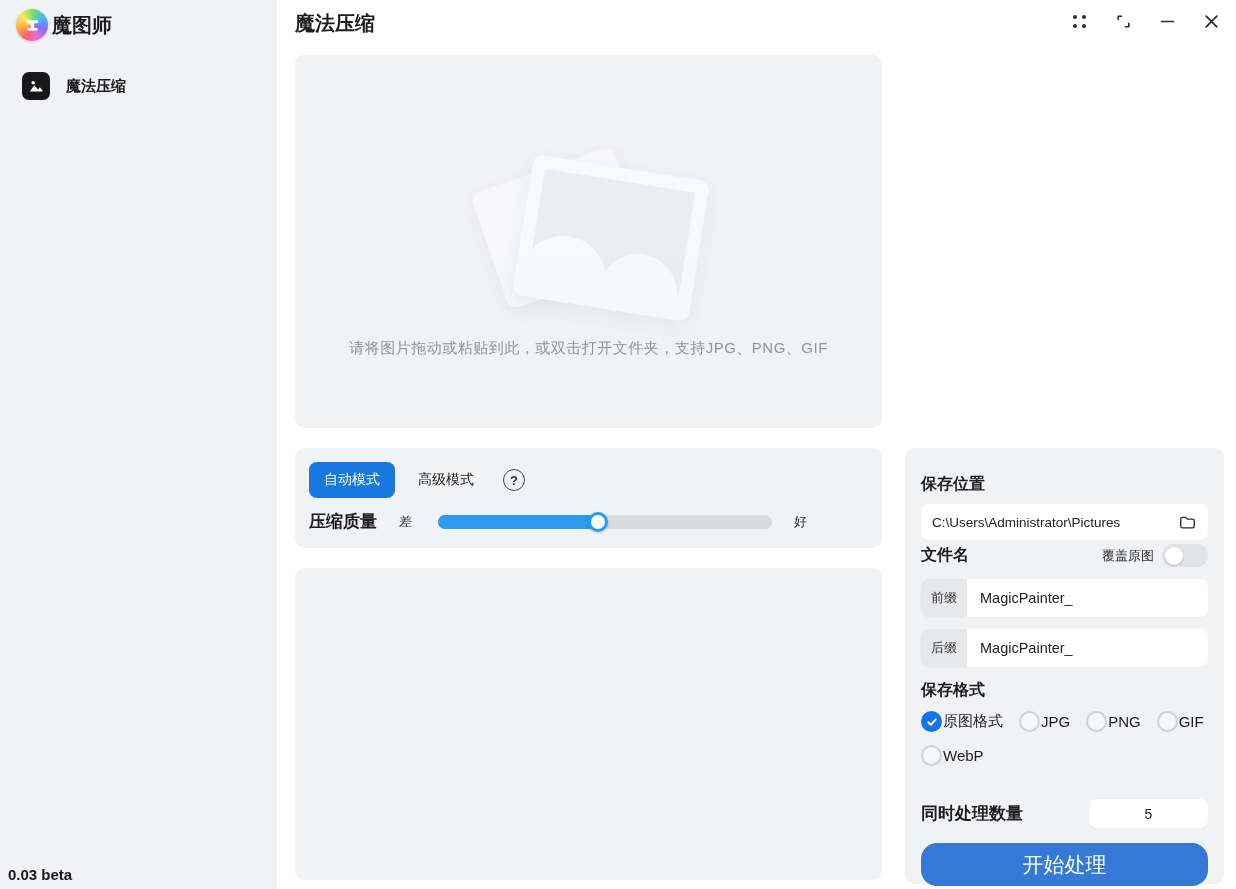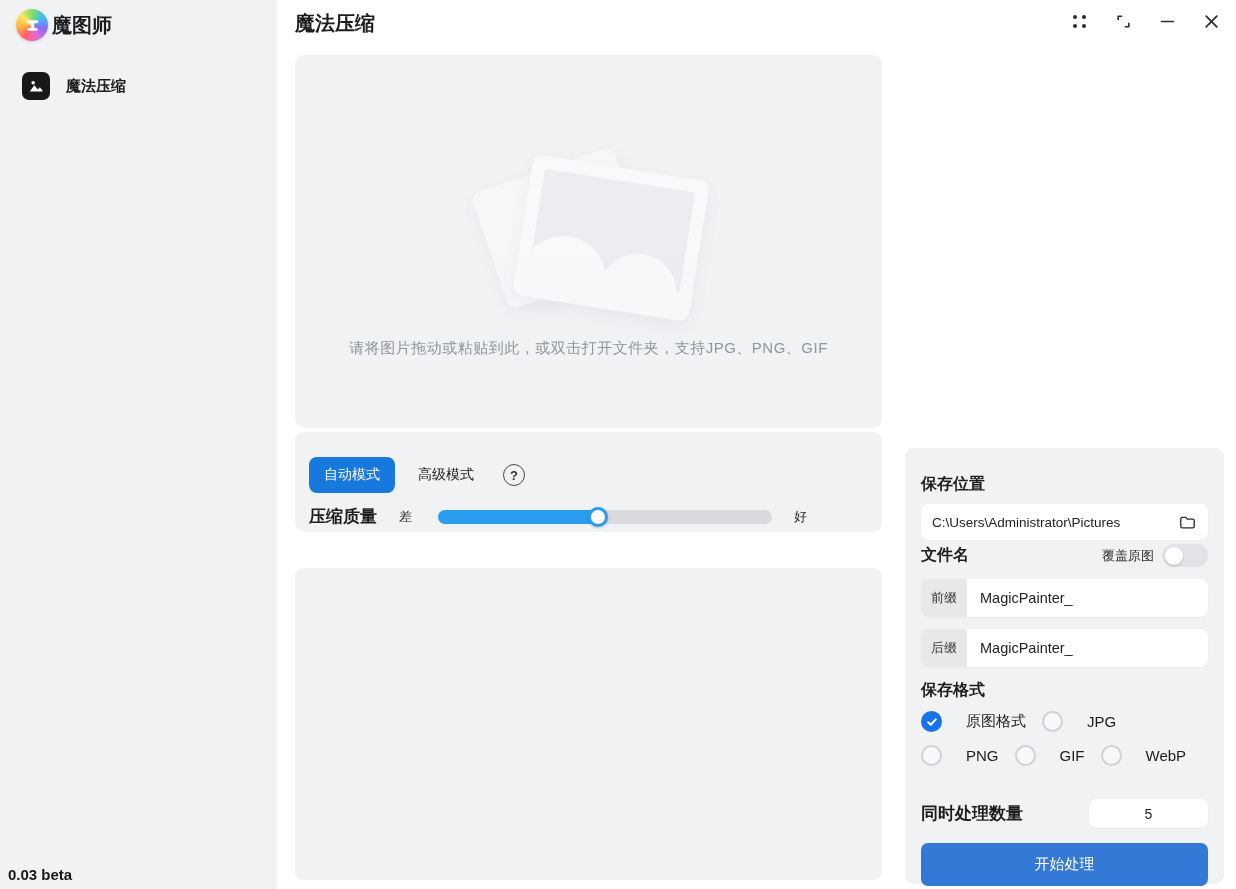--- a/index.html
+++ b/index.html
@@ -63,21 +63,21 @@
     position:absolute; background:#fafbfd; border-radius:50%;
   }
   .photo-inner .m1 { width:86px; height:86px; left:-8px; bottom:-46px; }
   .photo-inner .m2 { width:78px; height:78px; right:2px; bottom:-44px; }
   .dz-hint {
     position:absolute; left:0; right:0; bottom:70px; text-align:center;
     font-size:15px; color:#8f959e; letter-spacing:.5px;
   }
 
   
-  .mode-card { left:18px; top:432px; width:587px; height:100px; padding:25px 14px; }
+  .mode-card { left:18px; top:448px; width:587px; height:100px; padding:14px 14px; }
   .mode-row { display:flex; align-items:center; }
   .tab-btn {
     border:none; cursor:pointer; font-size:14px; border-radius:8px; padding:9px 15px;
     background:transparent; color:#222; font-family:inherit;
   }
   .tab-btn.active { background:var(--accent,#1778dd); color:#fff; }
   .tab-plain { margin-left:8px; }
   .help-btn {
     margin-left:14px; width:22px; height:22px; border-radius:50%;
     border:1.6px solid #4a4a4c; background:transparent; color:#333;
@@ -133,38 +133,38 @@
     width:46px; background:#e7e8ea; display:flex; align-items:center; justify-content:center;
     font-size:13px; color:#3a3a3c; flex-shrink:0;
   }
   .affix-row input {
     flex:1; border:none; outline:none; background:#fff; padding:0 13px;
     font-size:14.5px; color:#222; font-family:inherit; min-width:0;
   }
 
   .format-title { margin-top:13px; }
   .format-options { display:flex; flex-wrap:wrap; column-gap:16px; row-gap:13px; margin-top:10px; }
-  .format-option { display:flex; align-items:center; gap:24px; cursor:pointer; }
+  .format-option { display:flex; align-items:center; gap:1px; cursor:pointer; }
   .radio {
     width:21px; height:21px; border-radius:50%; border:2px solid #cfd2d6; background:#f7f8f9;
     display:flex; align-items:center; justify-content:center; flex-shrink:0;
   }
   .radio.checked { border:none; background:var(--radio,#1674e8); }
   .format-label { font-size:15px; color:#1c1c1e; }
 
   .concurrent-row { display:flex; align-items:center; margin-top:33px;gap:16px; }
   .concurrent-label { font-size:17px; font-weight:700; }
   .concurrent-row input {
     margin-left:auto; width:119px; height:29px; border:none; outline:none;
     background:#fff; border-radius:8px; text-align:center; font-size:14px;
     color:#222; font-family:inherit; box-shadow:0 1px 2px rgba(0,0,0,.04);
   }
   .start-btn {
-    margin-top:15px; width:100%; height:43px; border:none; border-radius:7px;
-    background:var(--button,#3579d6); color:#fff; font-size:15px; cursor:pointer;
+    margin-top:15px; width:100%; height:43px; border:none; border-radius:16px;
+    background:var(--button,#3579d6); color:#fff; font-size:21px; cursor:pointer;
     font-family:inherit;
   }
 </style>
 </head>
 <body>
 
 <div class="app">
 
   <aside class="sidebar">
     <div class="brand">

